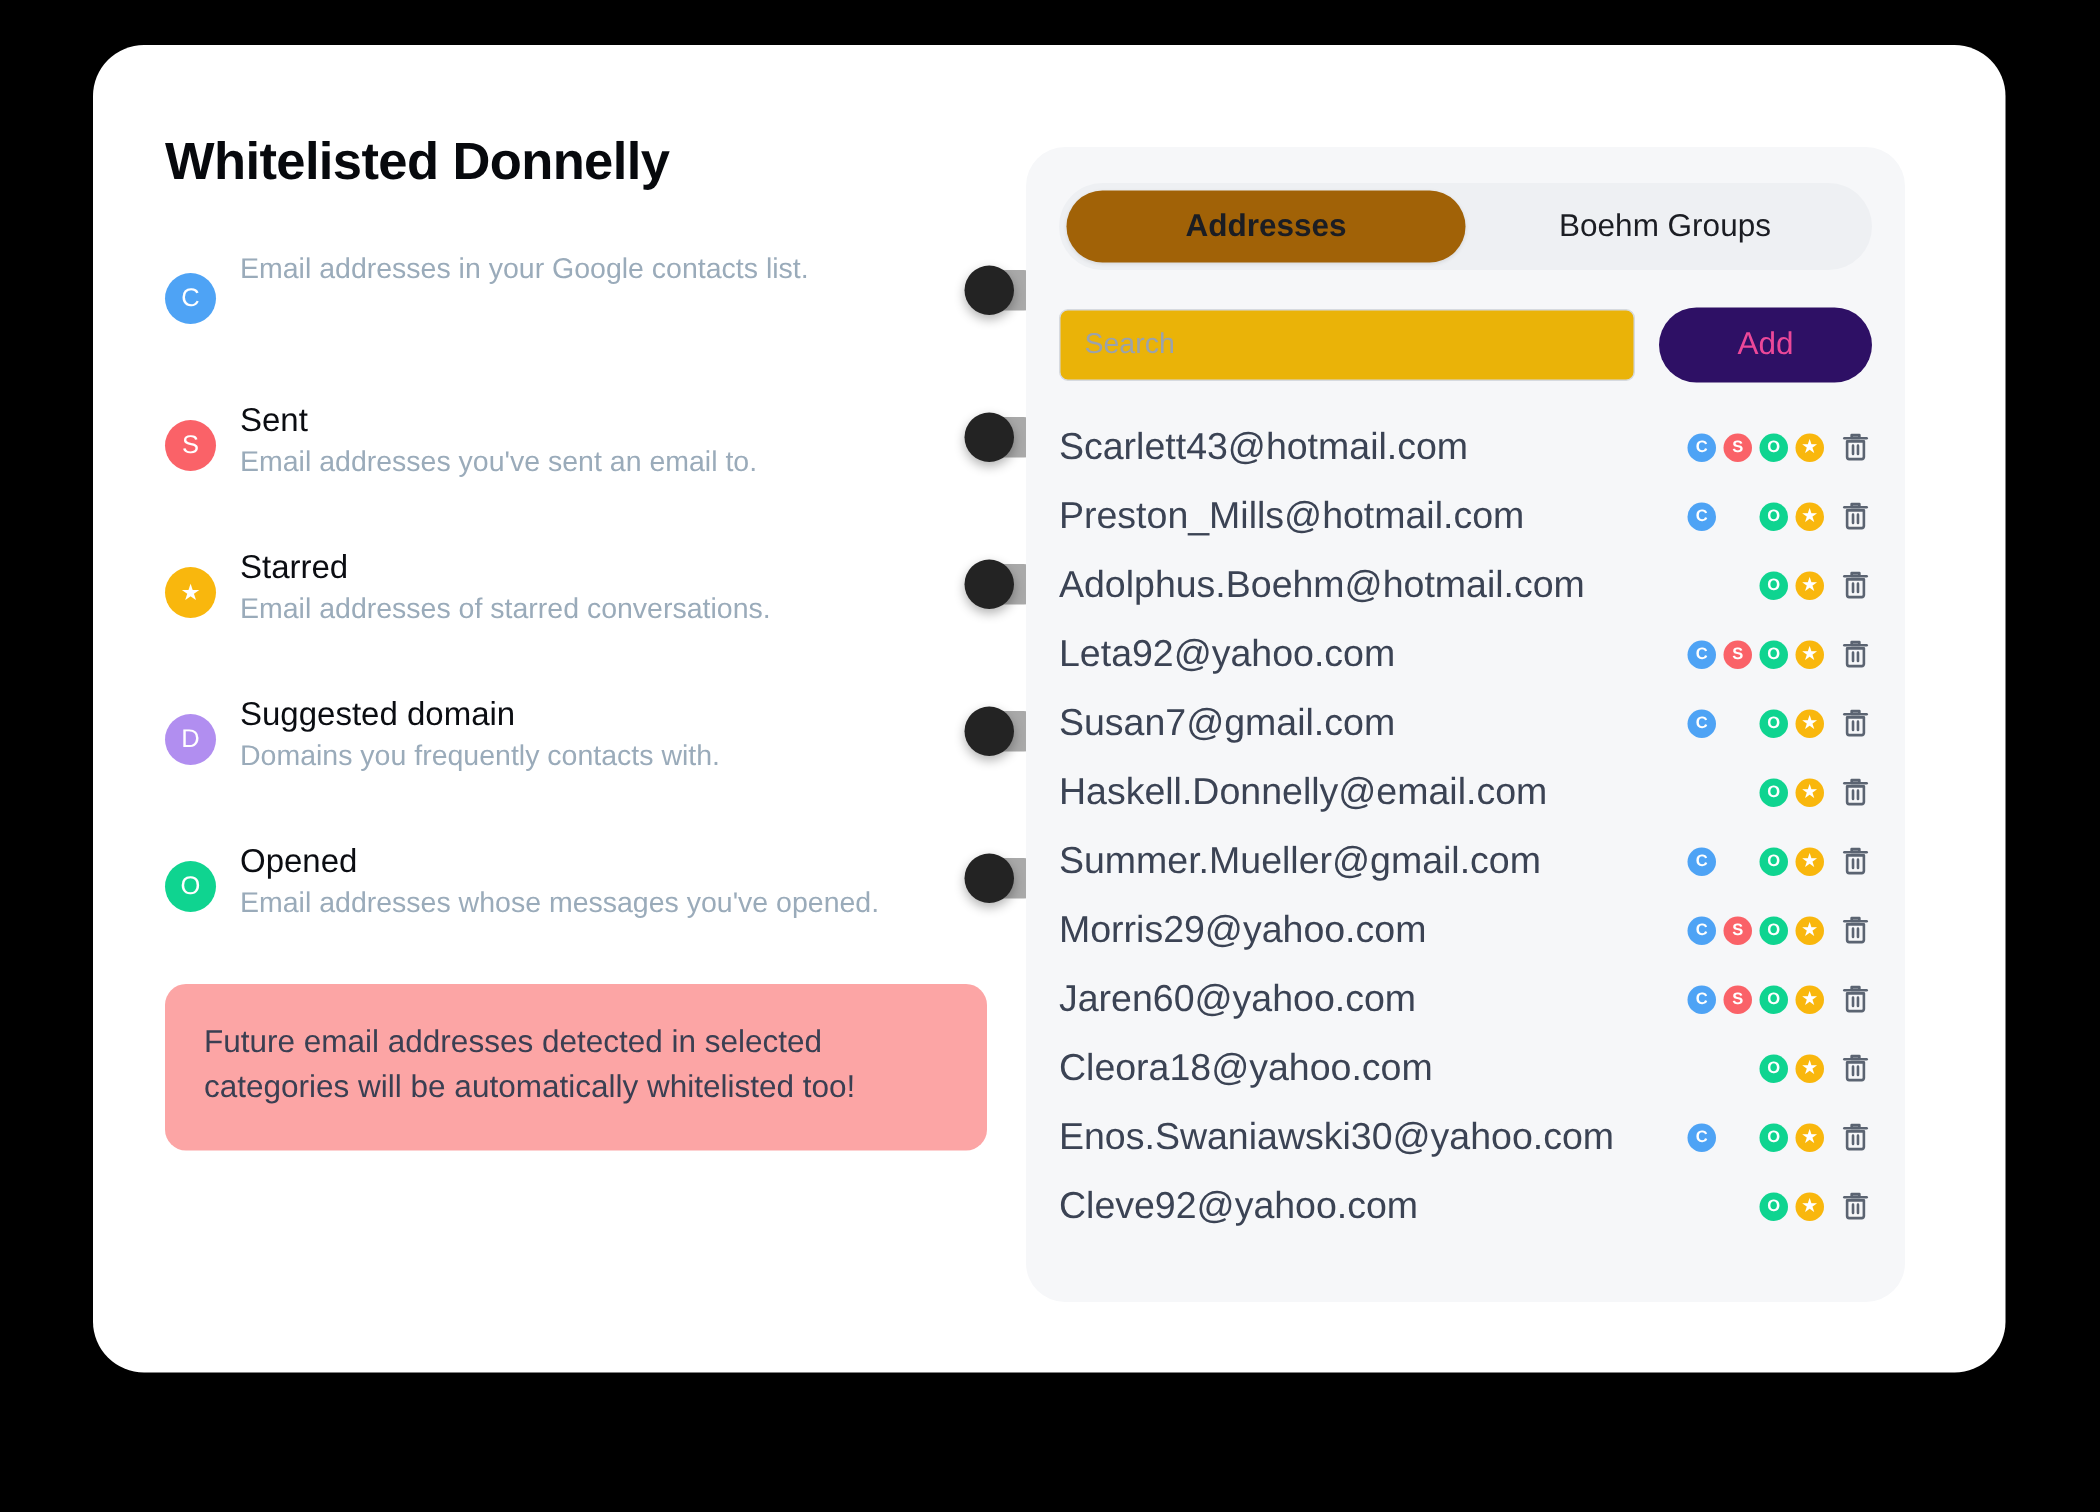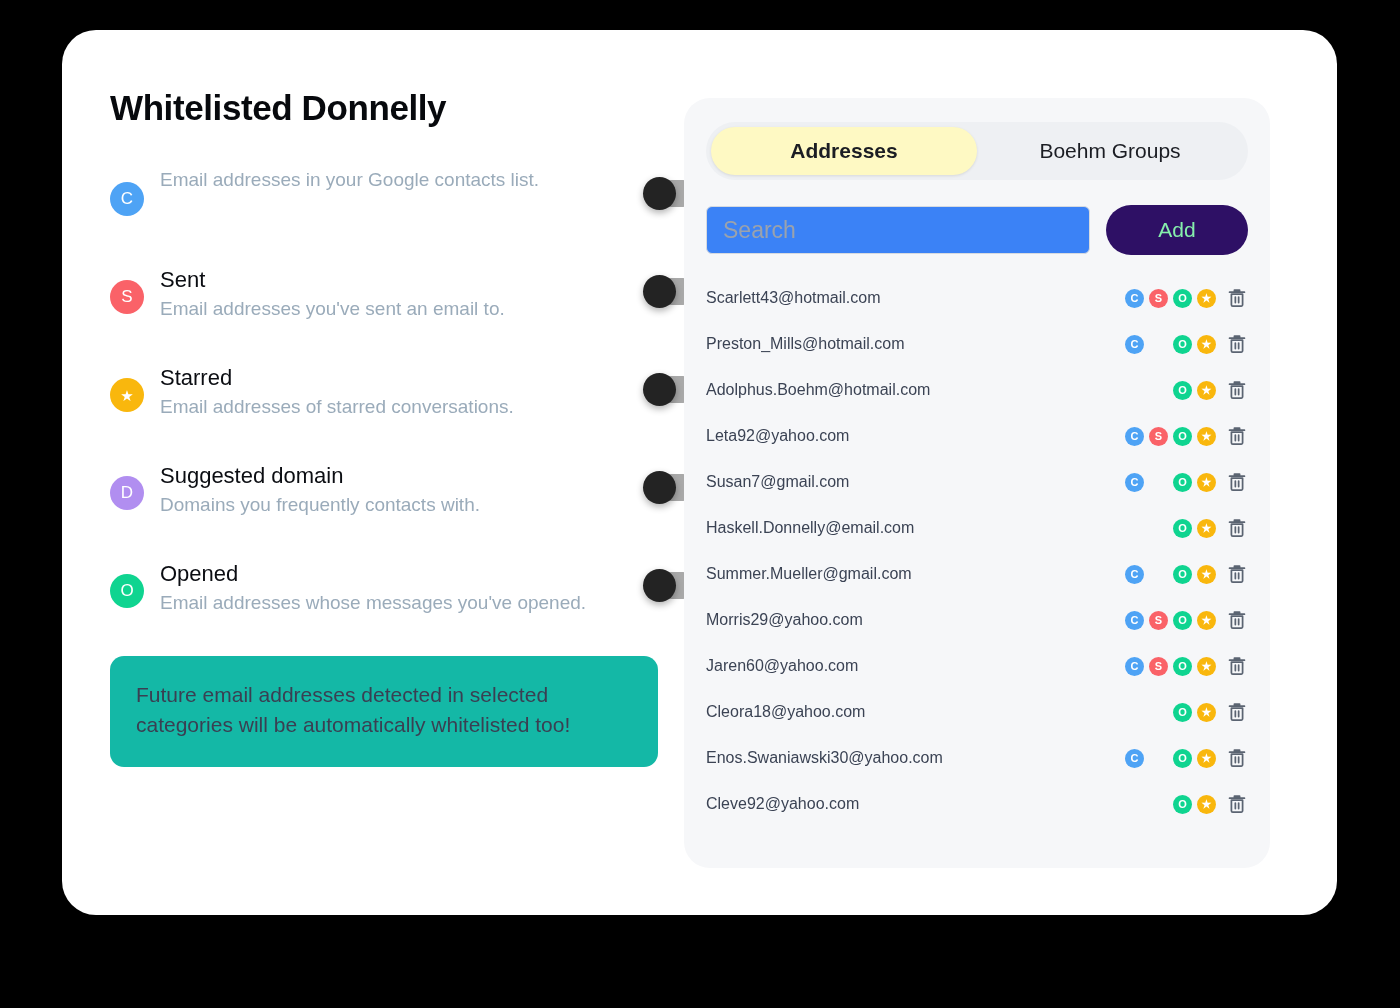--- a/index.html
+++ b/index.html
@@ -77,21 +77,21 @@
     left: -1px; top: -3px;
     width: 33px; height: 33px;
     border-radius: 50%;
     background: #232323;
     box-shadow: 0 3px 7px rgba(0,0,0,0.30);
   }
 
   .info-box {
     margin-top: 12px;
     width: 548px;
-    background: #14b8a6;
+    background: #fca5a5;
     border-radius: 14px;
     padding: 24px 26px 26px 26px;
   }
   .info-box p {
     font-size: 21px;
     line-height: 1.45;
     color: #3a3f52;
   }
 
   
@@ -114,59 +114,59 @@
   }
   .tab {
     flex: 1 1 50%;
     display: flex; align-items: center; justify-content: center;
     font-size: 21px;
     color: #1b1d23;
     border-radius: 26px;
     cursor: pointer;
   }
   .tab.active {
-    background: #fef9c3;
+    background: #a16207;
     font-weight: bold;
     box-shadow: 0 1px 3px rgba(0,0,0,0.10);
   }
 
   .search-row { display: flex; align-items: center; gap: 16px; margin-bottom: 20px; }
   .search-input {
     flex: 1 1 auto;
     height: 48px;
     border: 1px solid #d6dae0;
     border-radius: 6px;
-    background: #3b82f6;
-    font-size: 23px;
+    background: #eab308;
+    font-size: 19px;
     color: #2a2f3a;
     padding: 0 16px;
     font-family: "Liberation Sans", sans-serif;
   }
   .search-input::placeholder { color: #9aa2ad; }
   .add-button {
     flex: 0 0 auto;
     width: 142px; height: 50px;
     border: none;
     border-radius: 25px;
     background: #2e1065;
-    color: #86efac;
+    color: #ec4899;
     font-size: 21px;
     font-family: "Liberation Sans", sans-serif;
     cursor: pointer;
   }
 
   .email-list { display: block; }
   .email-row {
     display: flex;
     align-items: center;
     height: 46px;
   }
   .email-addr {
     flex: 1 1 auto;
-    font-size: 16px;
+    font-size: 25px;
     color: #3b4354;
     white-space: nowrap;
     overflow: hidden;
   }
   .tags {
     flex: 0 0 auto;
     display: flex;
     align-items: center;
     gap: 5px;
     margin-right: 10px;

